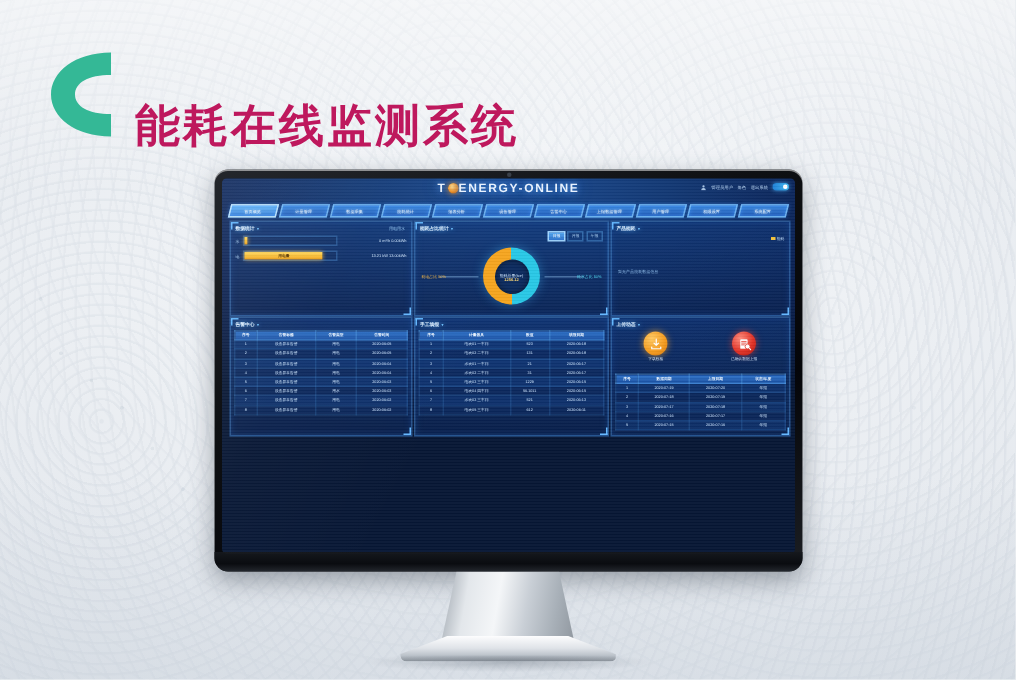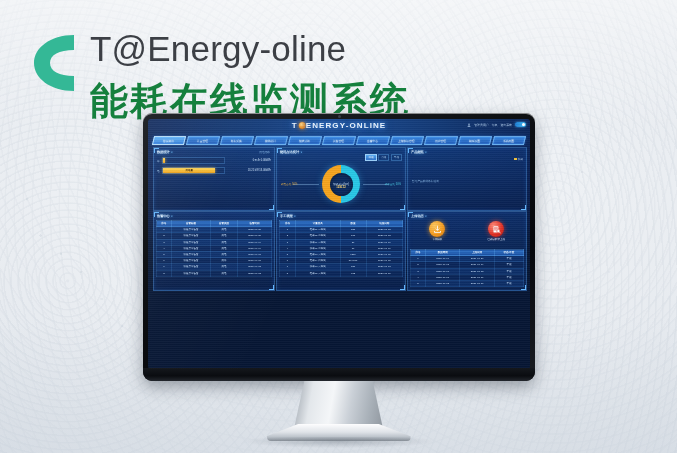--- a/index.html
+++ b/index.html
@@ -55,22 +55,22 @@
   .logo-c{
     position:absolute;left:4px;top:14px;width:50px;height:70px;
   }
   .logo-c svg{display:block;}
   .title-en{
     position:absolute;left:66px;top:16px;
     font-size:35px;line-height:38px;color:#3c3f45;letter-spacing:.2px;
     font-weight:400;white-space:nowrap;
   }
   .title-cn{
-    position:absolute;left:66px;top:70px;
-    font-size:38px;line-height:34px;color:#15803d;letter-spacing:2px;
+    position:absolute;left:66px;top:54px;
+    font-size:30px;line-height:34px;color:#be185d;letter-spacing:2px;
     font-weight:700;white-space:nowrap;
   }
 
   
   .monitor{position:absolute;left:143px;top:113px;width:392px;height:268px;}
   .bezel{
     position:absolute;inset:0;border-radius:9px;
     background:linear-gradient(155deg,#23262b 0%,#0e1013 38%,#05060a 70%,#1b1e23 100%);
     box-shadow:0 6px 16px rgba(40,50,62,.40), 0 1px 0 rgba(255,255,255,.5) inset;
   }
@@ -295,21 +295,20 @@
   <div class="bg-map2"></div>
   <div class="bg-vignette"></div>
 </div>
 
 <div class="headline">
   <div class="logo-c">
     <svg width="50" height="70" viewBox="0 0 50 70">
       <path d="M46 7 C22 7 6 20 6 35 C6 50 22 63 46 63 L46 48 C31 48 22 43 22 35 C22 27 31 22 46 22 Z" fill="#34b896"></path>
     </svg>
   </div>
-  <div class="title-en">T@Energy-oline</div>
   <div class="title-cn">能耗在线监测系统</div>
 </div>
 
 <div class="monitor">
   <div class="bezel"></div>
   <div class="cam"></div>
 
   <div class="screen">
 
     <div class="dash-head">

